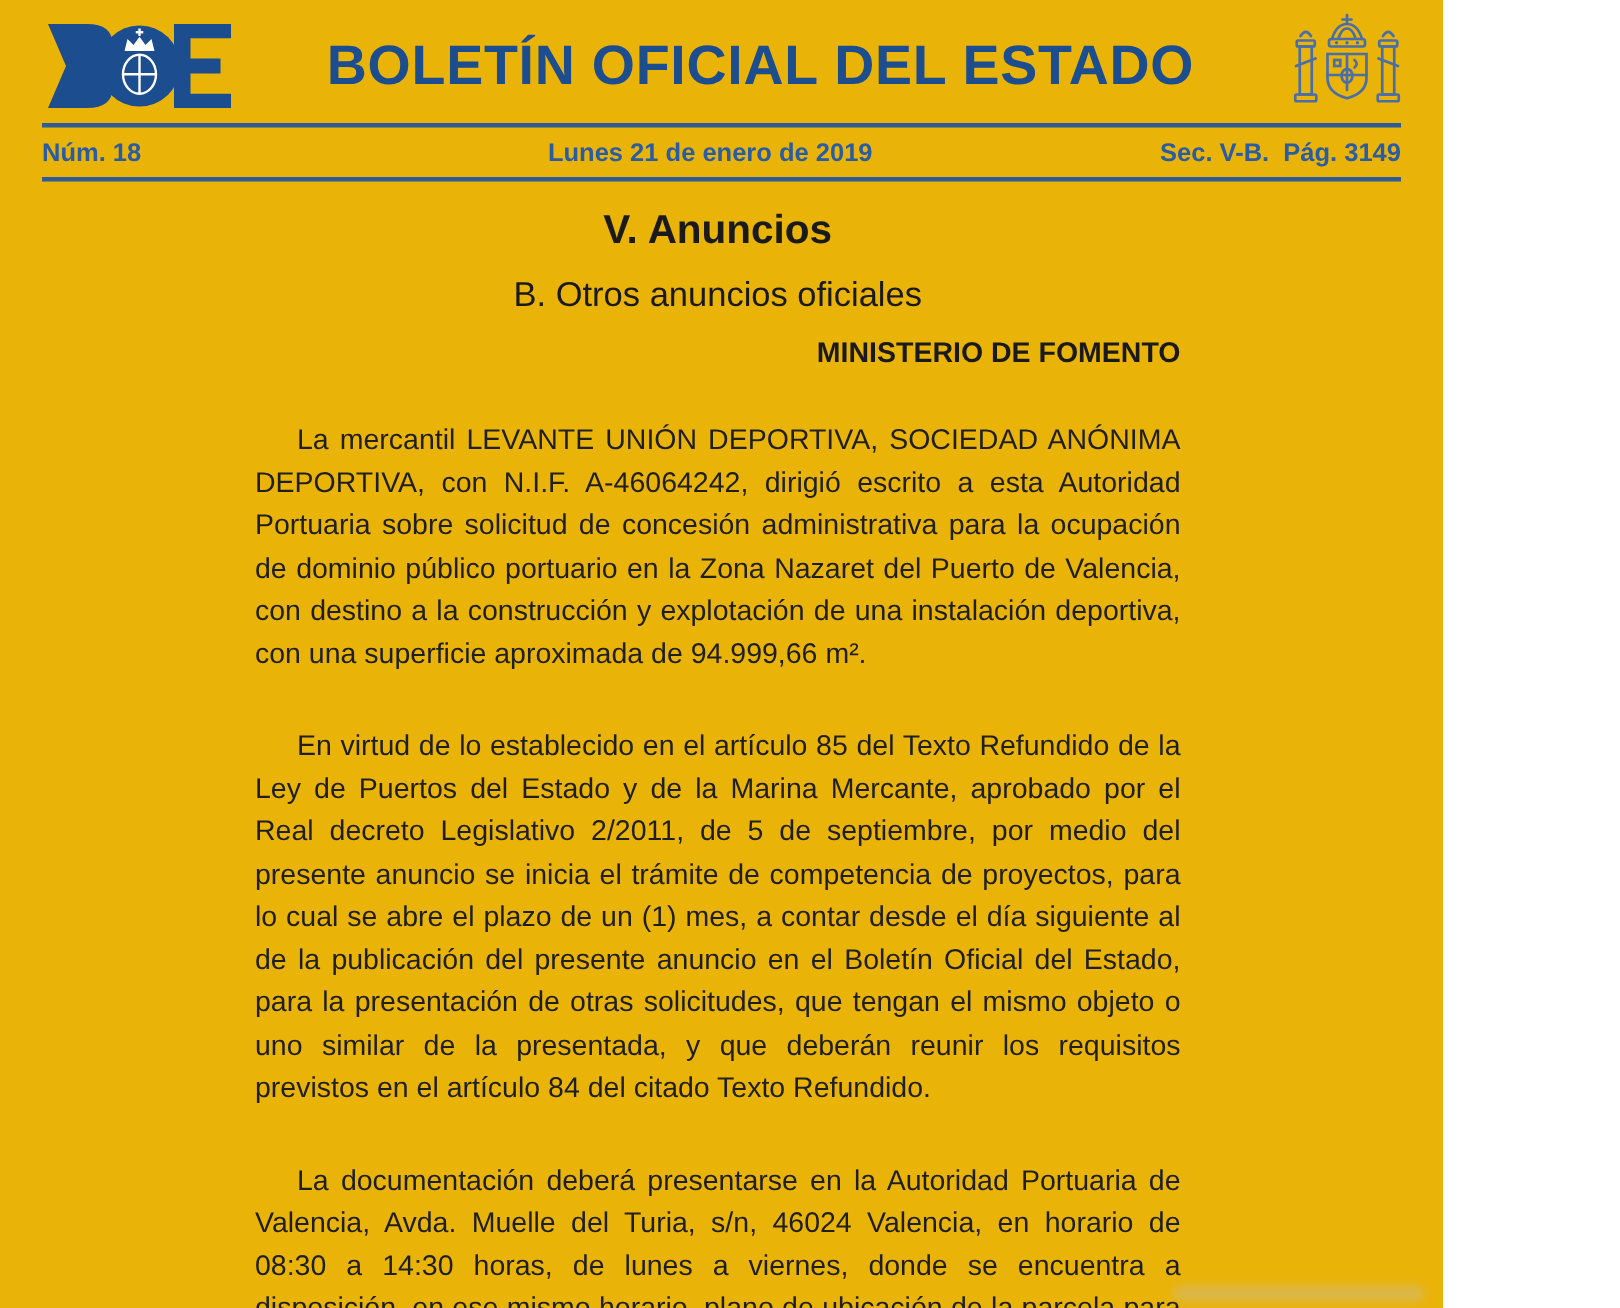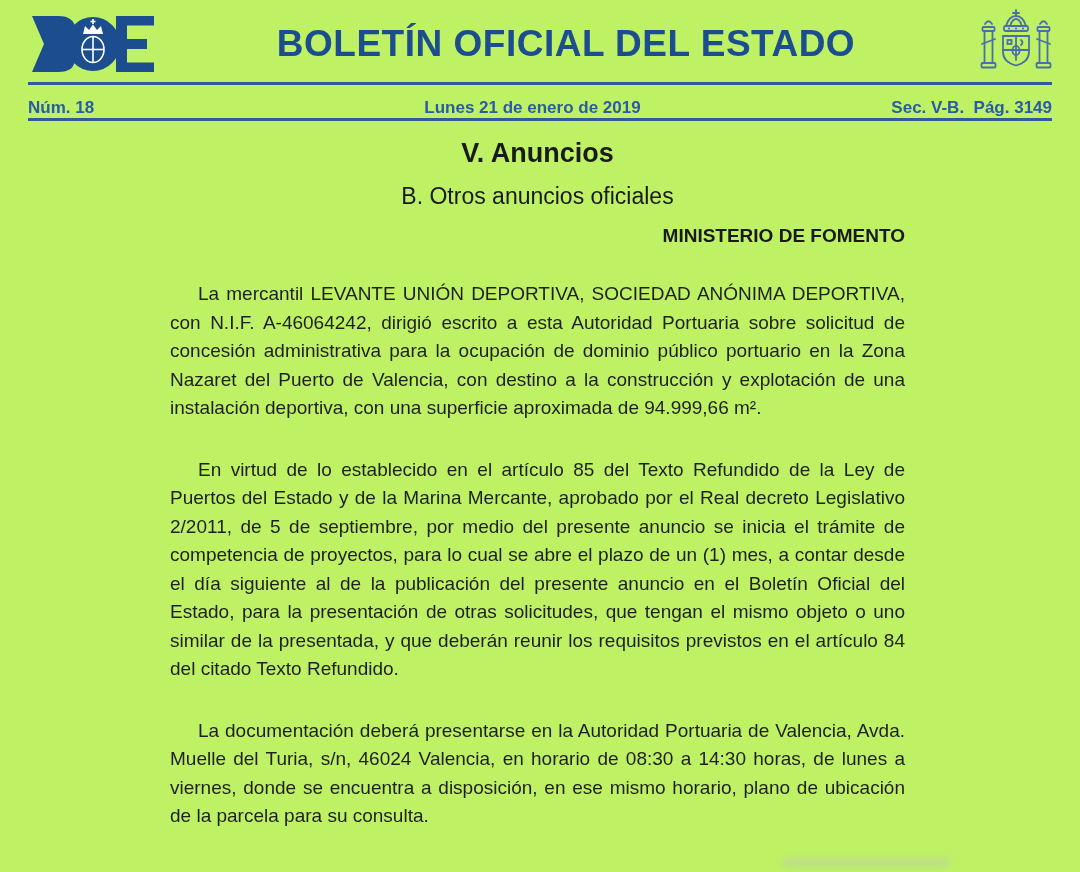--- a/index.html
+++ b/index.html
@@ -1,31 +1,31 @@
 <!DOCTYPE html>
 <html><head>
 <meta charset="utf-8">
 <style>
   * { margin:0; padding:0; box-sizing:border-box; }
   html,body { width:1080px; height:872px; background:#ffffff; overflow:hidden;
               font-family:"Liberation Sans", sans-serif; color:#212121; }
-  .page { position:relative; width:1080px; height:872px; background:#bef264; }
+  .page { position:relative; width:962px; height:872px; background:#eab308; }
 
   
   .masthead { display:flex; align-items:center; justify-content:space-between;
               height:82px; padding:6px 24px 0 28px; }
   .logo-box { width:130px; height:60px; flex:0 0 auto; }
   .masthead-title { flex:1; text-align:center; color:#1b4d8f; font-weight:bold;
                     font-size:37px; letter-spacing:0.5px; white-space:nowrap; }
   .arms-box { width:82px; height:72px; flex:0 0 auto; display:flex; justify-content:flex-end; }
 
   
   .rule { height:3px; background:#2e5c99; margin:0 28px; }
   .rule.top { margin-top:0; }
-  .meta-bar { display:flex; align-items:flex-end; justify-content:space-between;
+  .meta-bar { display:flex; align-items:center; justify-content:space-between;
               height:33px; padding:0 28px; color:#2a5ca4; font-weight:bold; font-size:17px; }
   .meta-center { position:absolute; left:0; right:15px; text-align:center; pointer-events:none; }
   .meta-bar { position:relative; }
   .meta-right { white-space:pre; }
 
   
   .content { padding:0 175px 0 170px; }
   .h-section { text-align:center; font-size:27px; font-weight:bold; color:#1a1a1a; margin-top:17px; }
   .h-subsection { text-align:center; font-size:23px; font-weight:normal; color:#1a1a1a; margin-top:14px; }
   .h-ministry { text-align:right; font-size:19px; font-weight:bold; color:#1a1a1a; margin-top:15px; }

